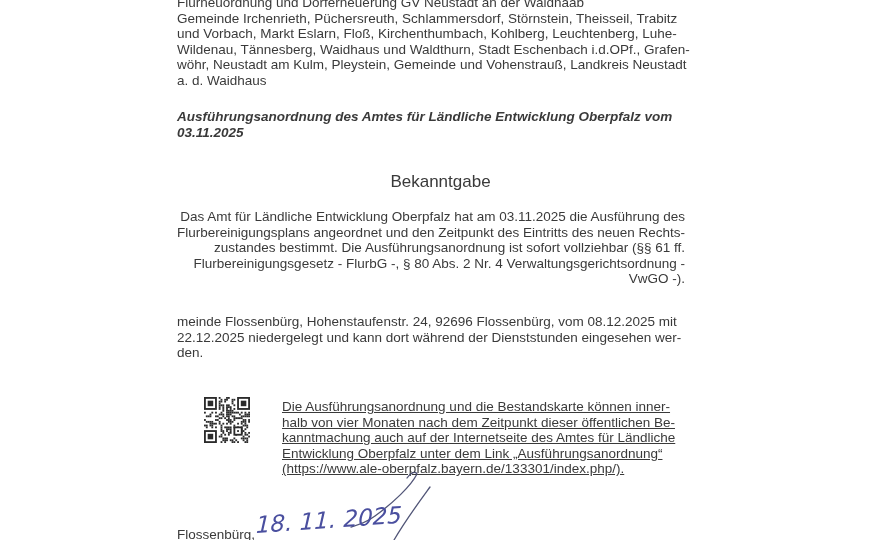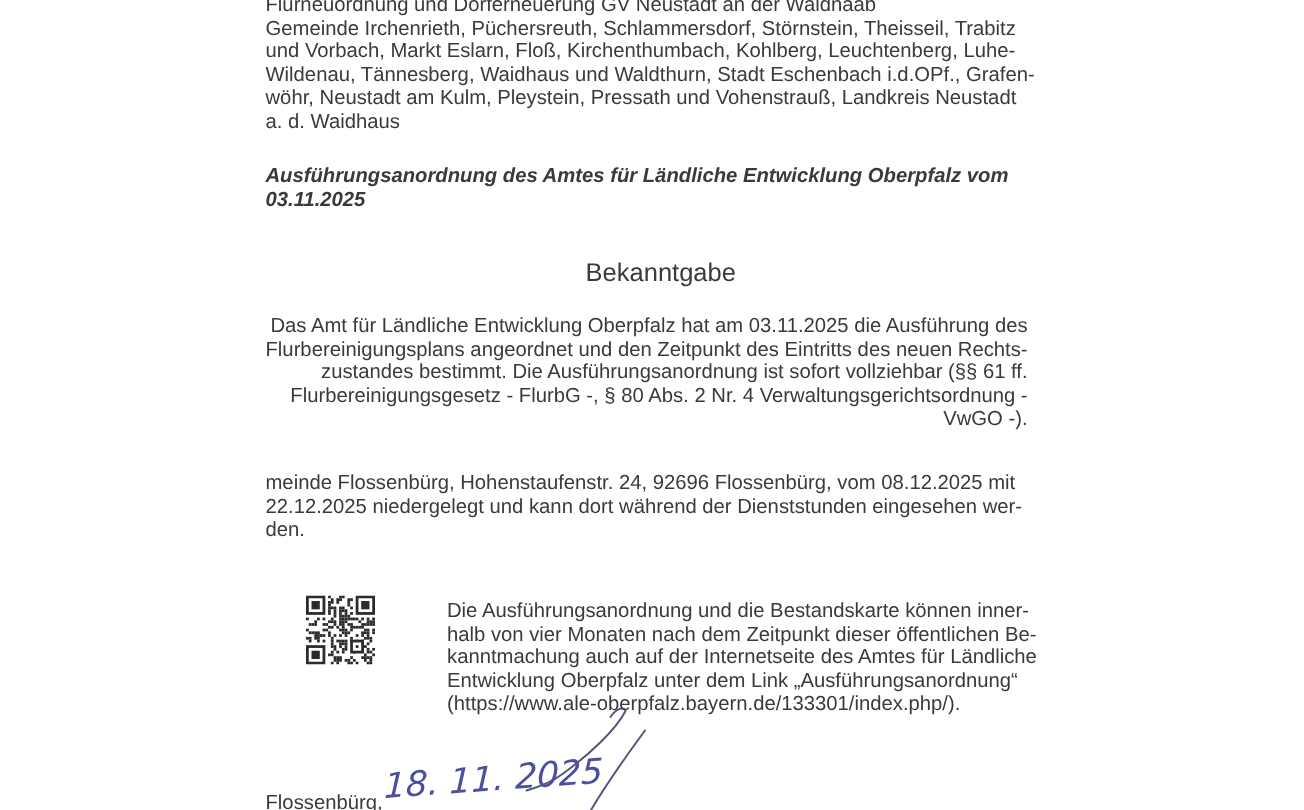--- a/index.html
+++ b/index.html
@@ -27,21 +27,21 @@
   .bold .ln{font-weight:bold;font-style:italic;}
   .title{
     left:177px;top:174px;width:527px;
     text-align:center;font-weight:normal;font-size:17px;line-height:16px;
   }
   .intro{top:-5px;}
   .heading{top:109px;}
   .para1{top:209px;text-align:right;}
   .para2{top:314px;}
   .qr-box{left:204px;top:397px;width:46px;height:46px;}
-  .qrnote{left:298px;top:399px;}
+  .qrnote{left:282px;top:399px;text-decoration:underline;}
   .place{left:177px;top:527px;font-size:13.5px;line-height:15.5px;white-space:pre;}
   .hand{
     left:256px;top:512px;
     font-family:"DejaVu Sans", sans-serif;
     font-style:italic;
     font-size:23px;line-height:26px;
     color:var(--ink);
     transform:rotate(-4deg) skewX(-6deg);
     transform-origin:left center;
     white-space:pre;
@@ -52,21 +52,21 @@
 </head>
 <body>
 
 <div>
 
   <div class="abs col intro">
     <div class="ln">Flurneuordnung und Dorferneuerung GV Neustadt an der Waldnaab</div>
     <div class="ln">Gemeinde Irchenrieth, Püchersreuth, Schlammersdorf, Störnstein, Theisseil, Trabitz</div>
     <div class="ln">und Vorbach, Markt Eslarn, Floß, Kirchenthumbach, Kohlberg, Leuchtenberg, Luhe-</div>
     <div class="ln">Wildenau, Tännesberg, Waidhaus und Waldthurn, Stadt Eschenbach i.d.OPf., Grafen-</div>
-    <div class="ln">wöhr, Neustadt am Kulm, Pleystein, Pressath und Vohenstrauß, Landkreis Neustadt</div>
+    <div class="ln">wöhr, Neustadt am Kulm, Pleystein, Gemeinde und Vohenstrauß, Landkreis Neustadt</div>
     <div class="ln">a. d. Waidhaus</div>
   </div>
 
   <div class="abs col heading bold">
     <div class="ln">Ausführungsanordnung des Amtes für Ländliche Entwicklung Oberpfalz vom</div>
     <div class="ln">03.11.2025</div>
   </div>
 
   <div class="abs title">Bekanntgabe</div>
 

